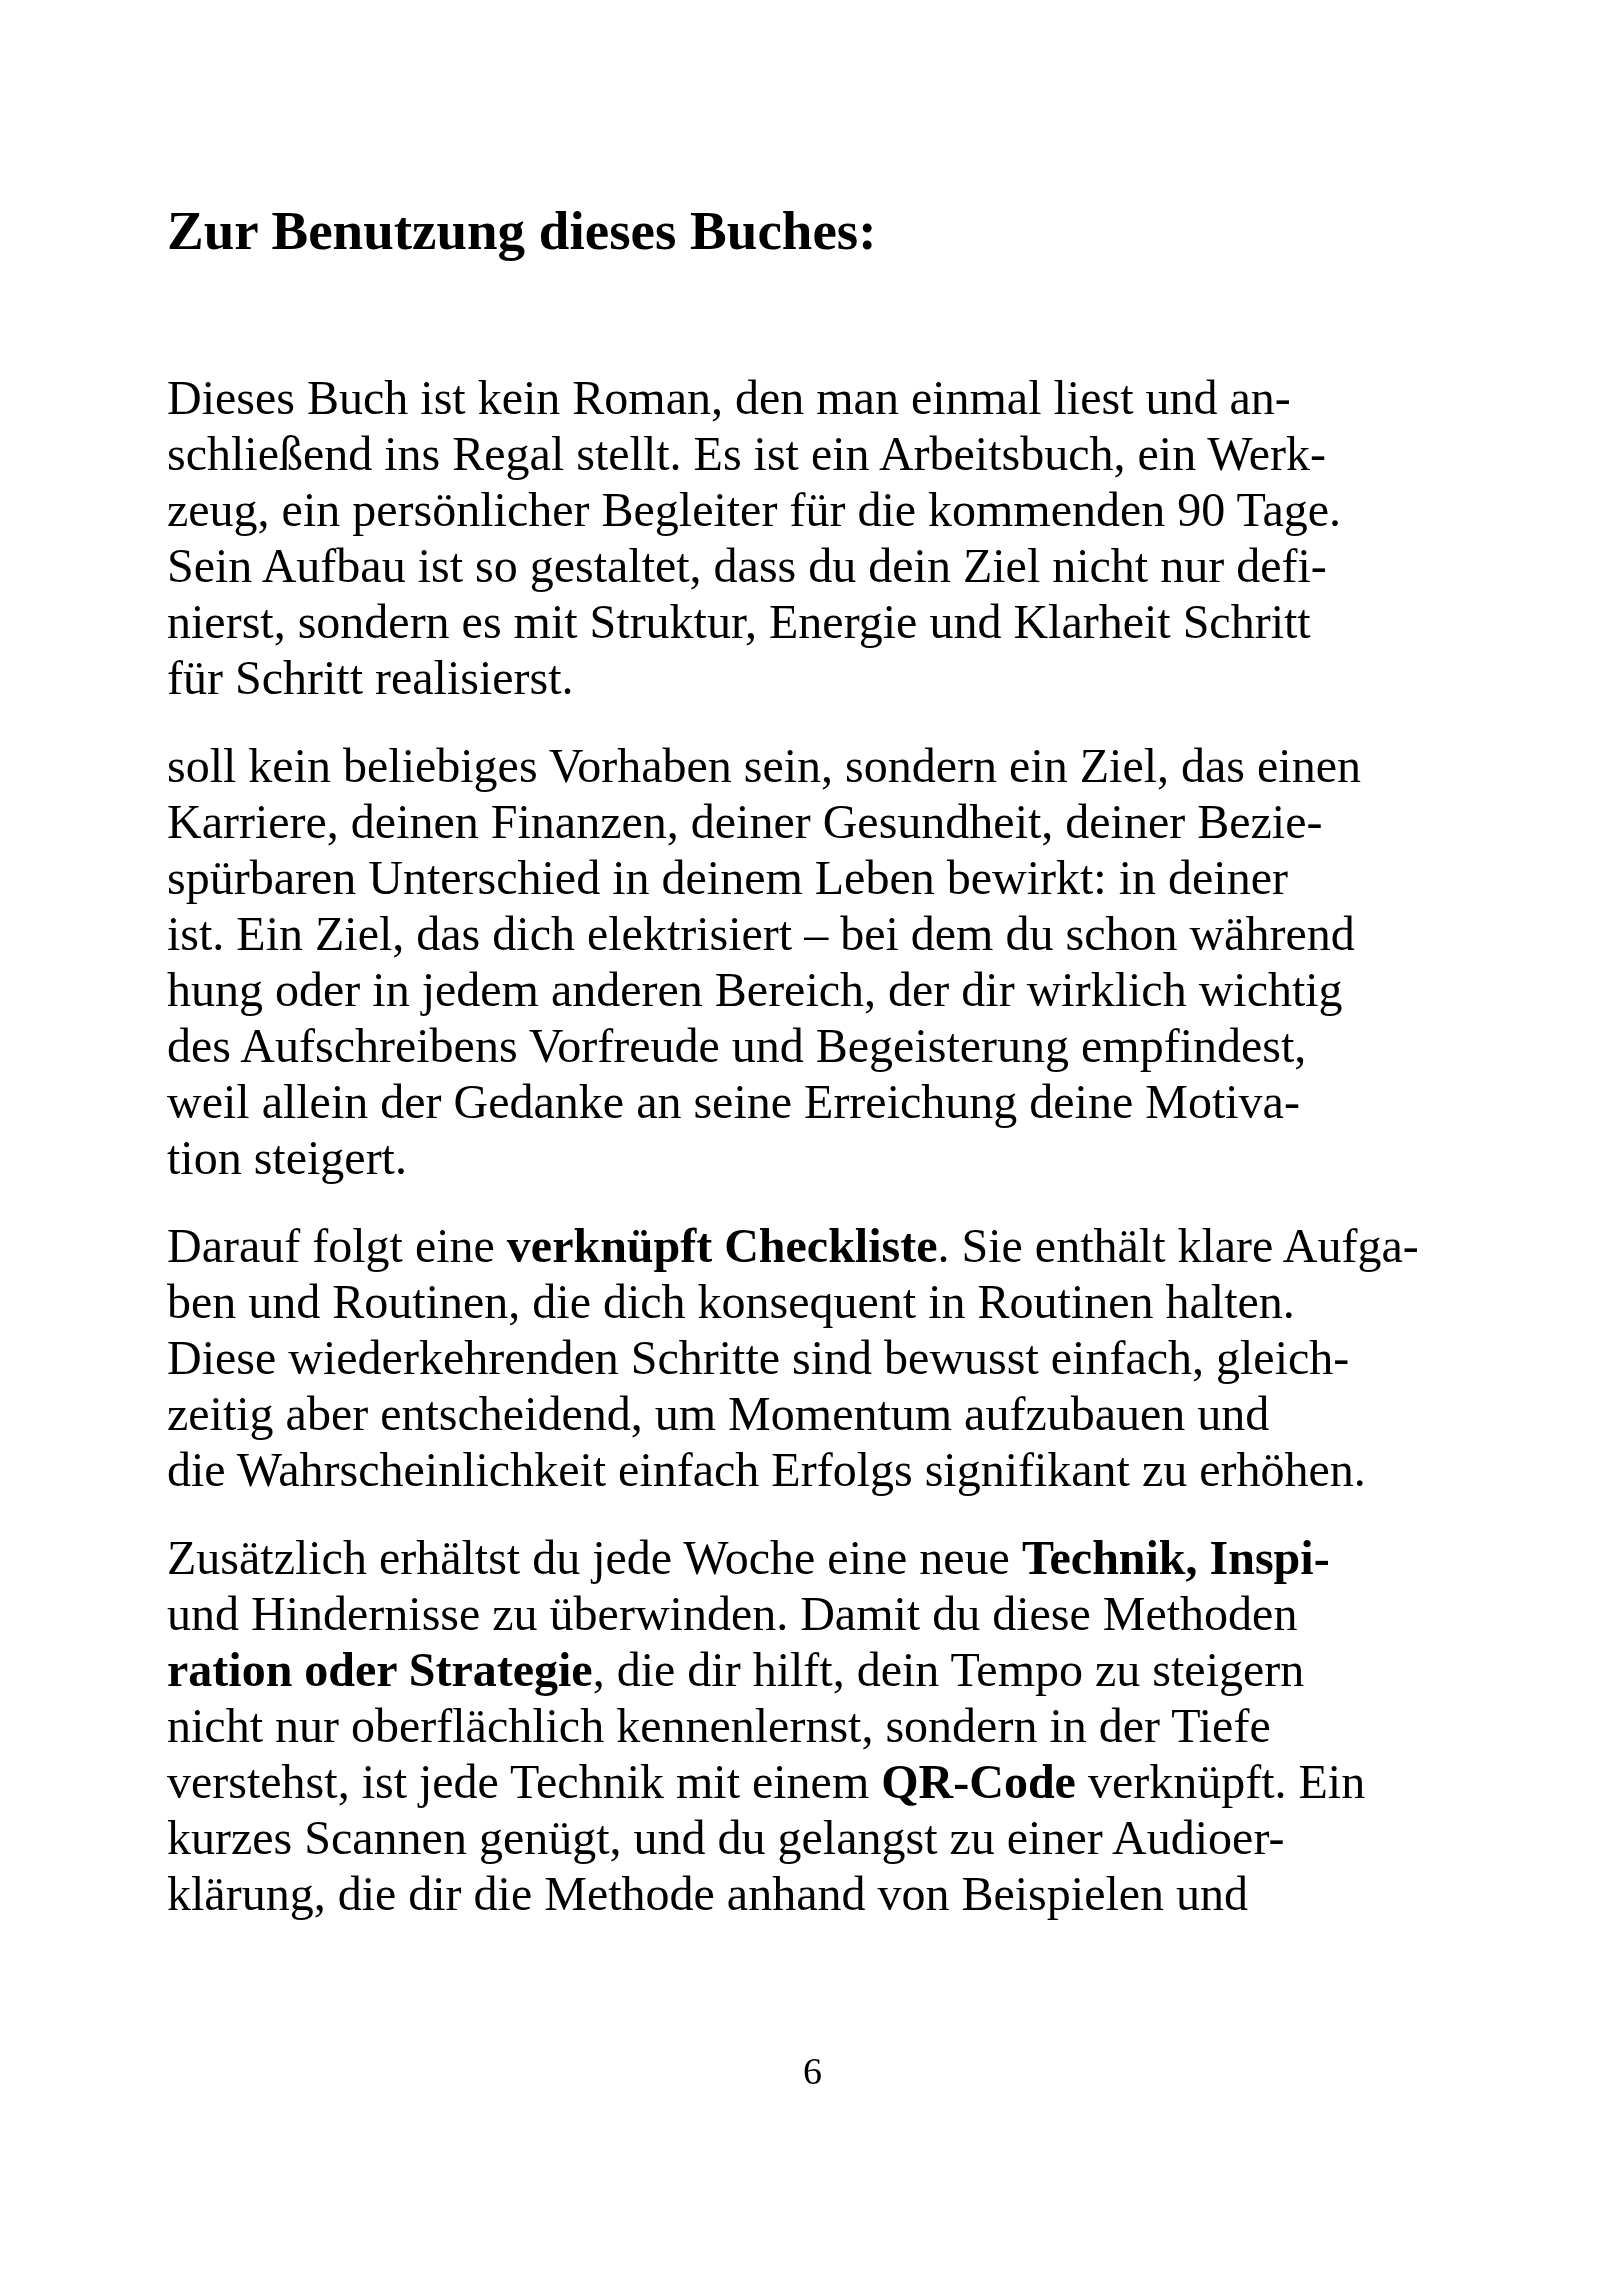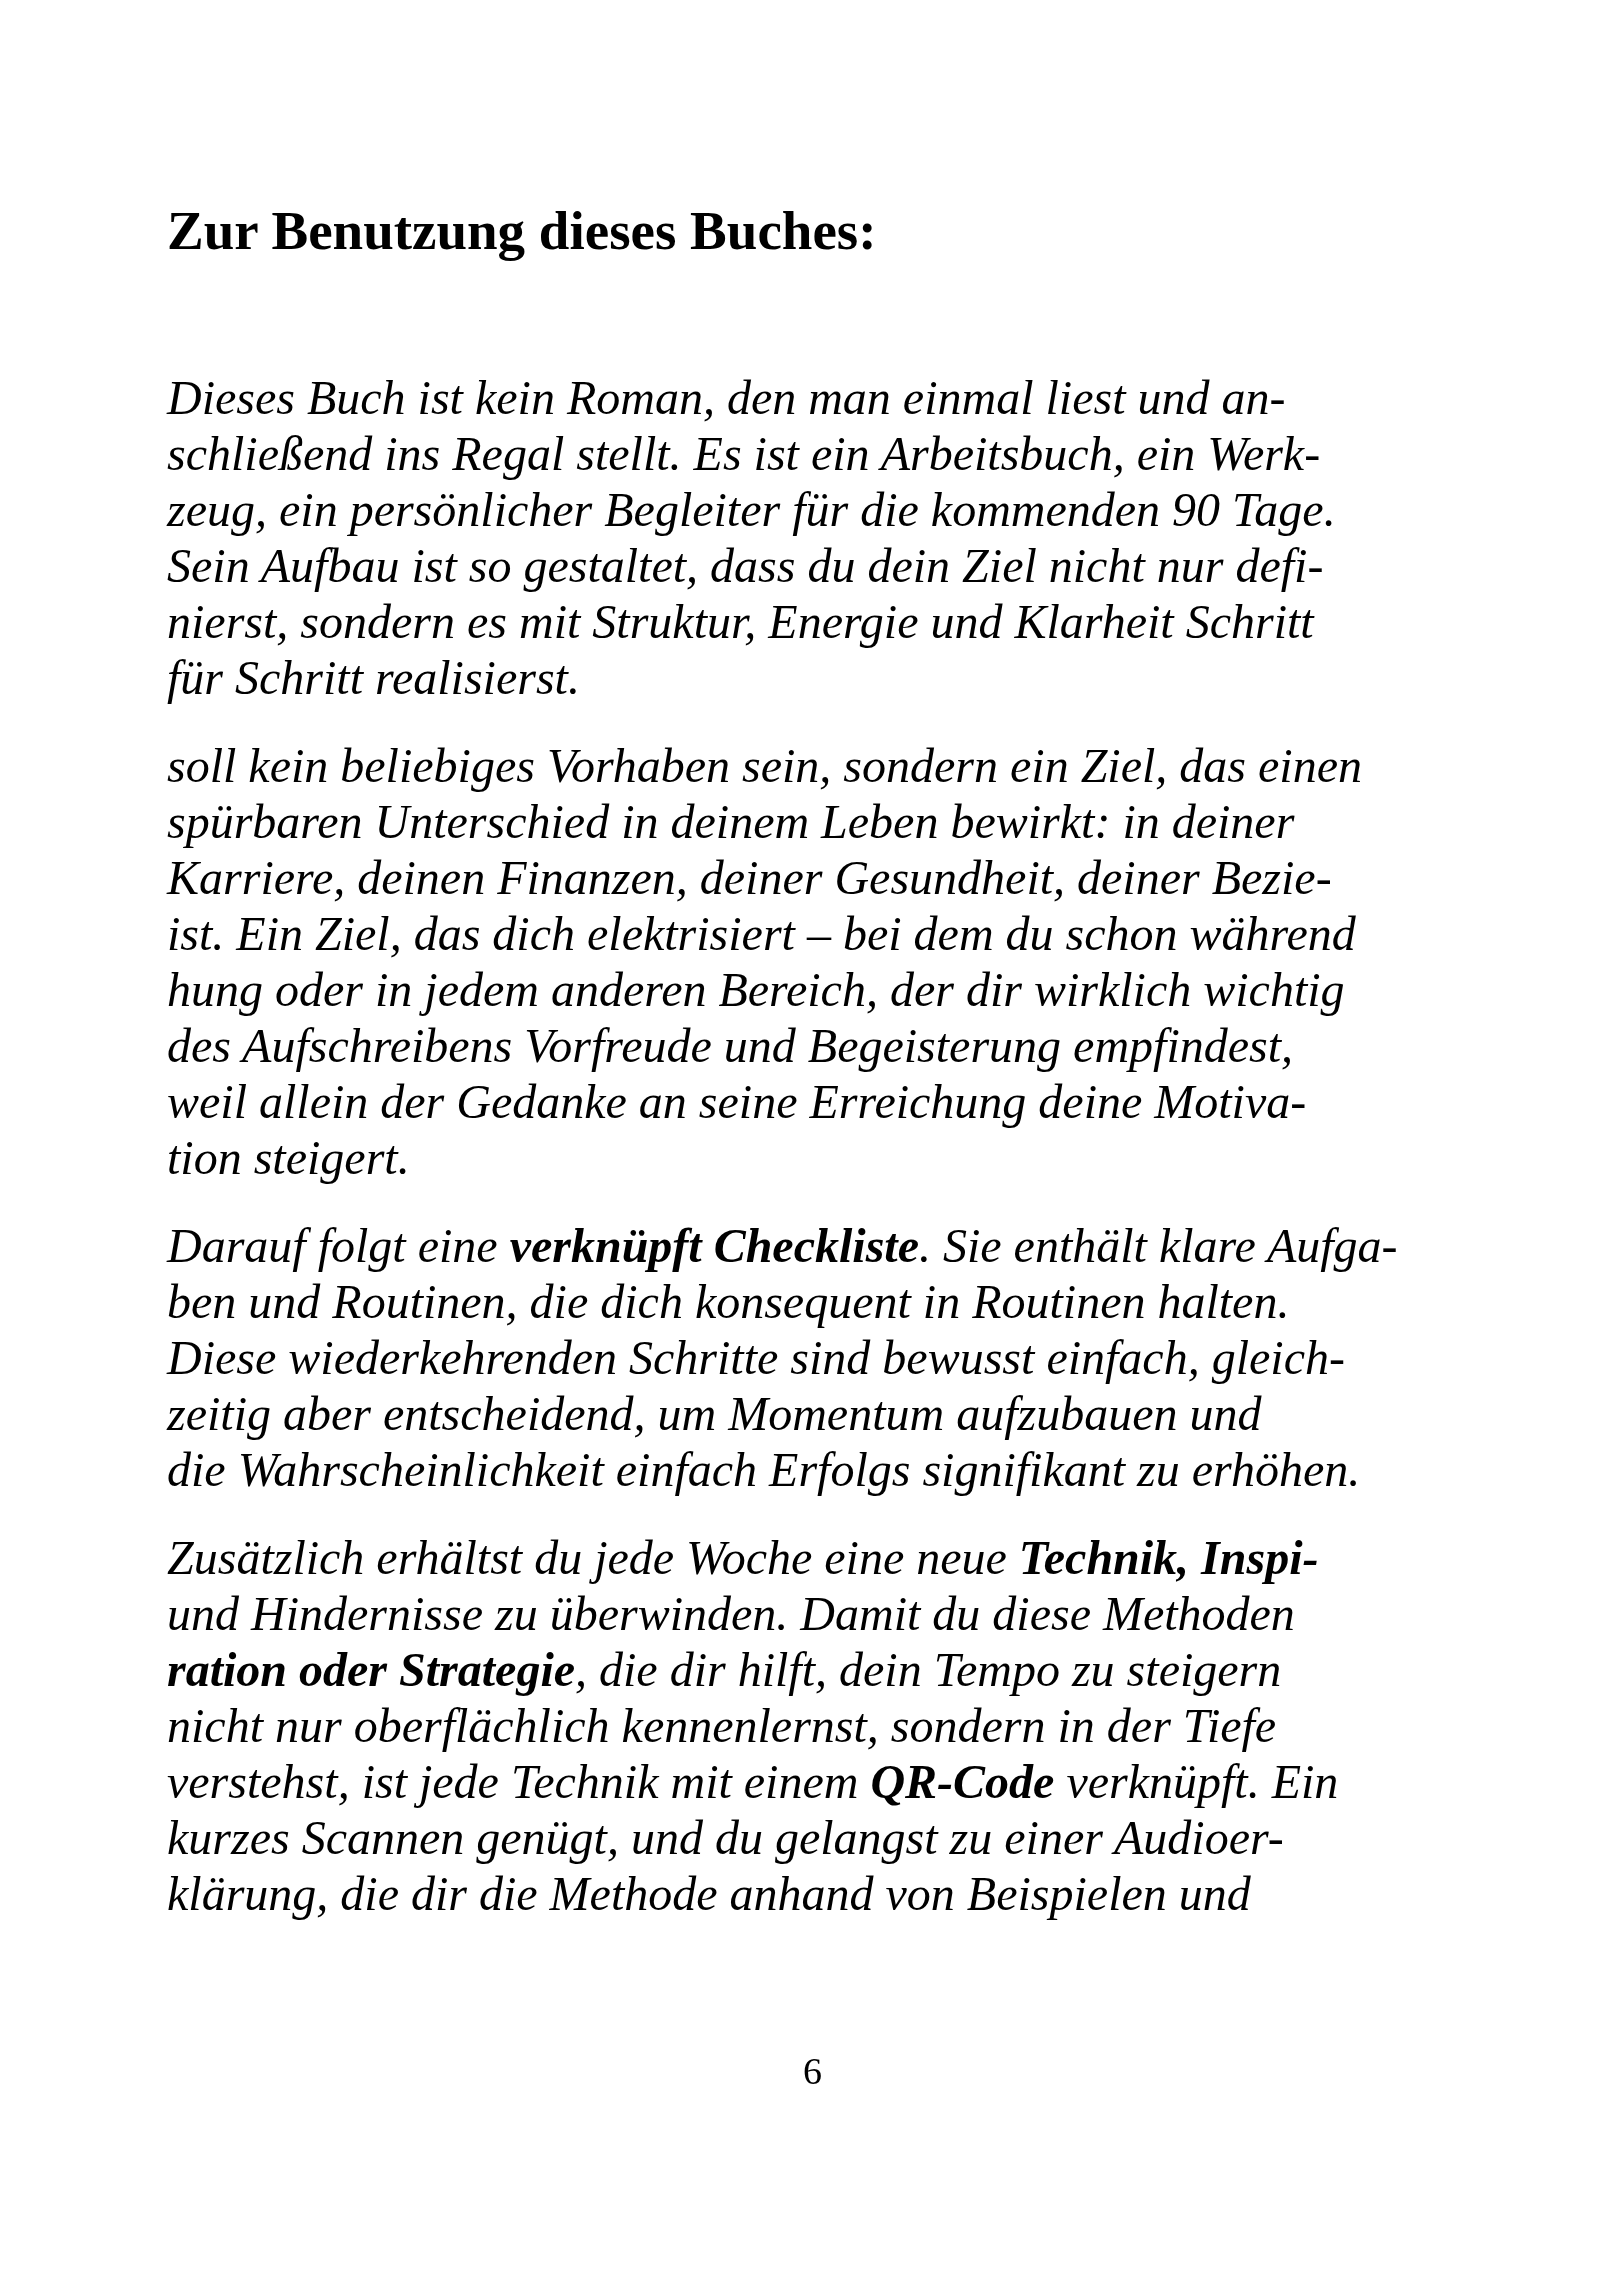--- a/index.html
+++ b/index.html
@@ -28,21 +28,21 @@
     line-height: 56px;
     font-weight: bold;
     white-space: nowrap;
   }
   .text-body {
     position: absolute;
     left: 167px;
     top: 370px;
     width: 1291px;
   }
-  .paragraph { margin: 0 0 32px 0; font-style: italic; }
+  .paragraph { margin: 0 0 32px 0; }
   .line {
     font-size: 48px;
     line-height: 56px;
     white-space: nowrap;
     text-align: left;
   }
   .seg-bold { font-weight: bold; }
   .pageno {
     position: absolute;
     left: 167px;
@@ -63,22 +63,22 @@
       <div class="paragraph">
         <div class="line"><span class="seg-regular">Dieses Buch ist kein Roman, den man einmal liest und an-</span></div>
         <div class="line"><span class="seg-regular">schließend ins Regal stellt. Es ist ein Arbeitsbuch, ein Werk-</span></div>
         <div class="line"><span class="seg-regular">zeug, ein persönlicher Begleiter für die kommenden 90 Tage.</span></div>
         <div class="line"><span class="seg-regular">Sein Aufbau ist so gestaltet, dass du dein Ziel nicht nur defi-</span></div>
         <div class="line"><span class="seg-regular">nierst, sondern es mit Struktur, Energie und Klarheit Schritt</span></div>
         <div class="line last"><span class="seg-regular">für Schritt realisierst.</span></div>
       </div>
       <div class="paragraph">
         <div class="line"><span class="seg-regular">soll kein beliebiges Vorhaben sein, sondern ein Ziel, das einen</span></div>
+        <div class="line"><span class="seg-regular">Karriere, deinen Finanzen, deiner Gesundheit, deiner Bezie-</span></div>
         <div class="line"><span class="seg-regular">spürbaren Unterschied in deinem Leben bewirkt: in deiner</span></div>
-        <div class="line"><span class="seg-regular">Karriere, deinen Finanzen, deiner Gesundheit, deiner Bezie-</span></div>
         <div class="line"><span class="seg-regular">ist. Ein Ziel, das dich elektrisiert – bei dem du schon während</span></div>
         <div class="line"><span class="seg-regular">hung oder in jedem anderen Bereich, der dir wirklich wichtig</span></div>
         <div class="line"><span class="seg-regular">des Aufschreibens Vorfreude und Begeisterung empfindest,</span></div>
         <div class="line"><span class="seg-regular">weil allein der Gedanke an seine Erreichung deine Motiva-</span></div>
         <div class="line last"><span class="seg-regular">tion steigert.</span></div>
       </div>
       <div class="paragraph">
         <div class="line"><span class="seg-regular">Darauf folgt eine </span><span class="seg-bold">verknüpft Checkliste</span><span class="seg-regular">. Sie enthält klare Aufga-</span></div>
         <div class="line"><span class="seg-regular">ben und Routinen, die dich konsequent in Routinen halten.</span></div>
         <div class="line"><span class="seg-regular">Diese wiederkehrenden Schritte sind bewusst einfach, gleich-</span></div>

